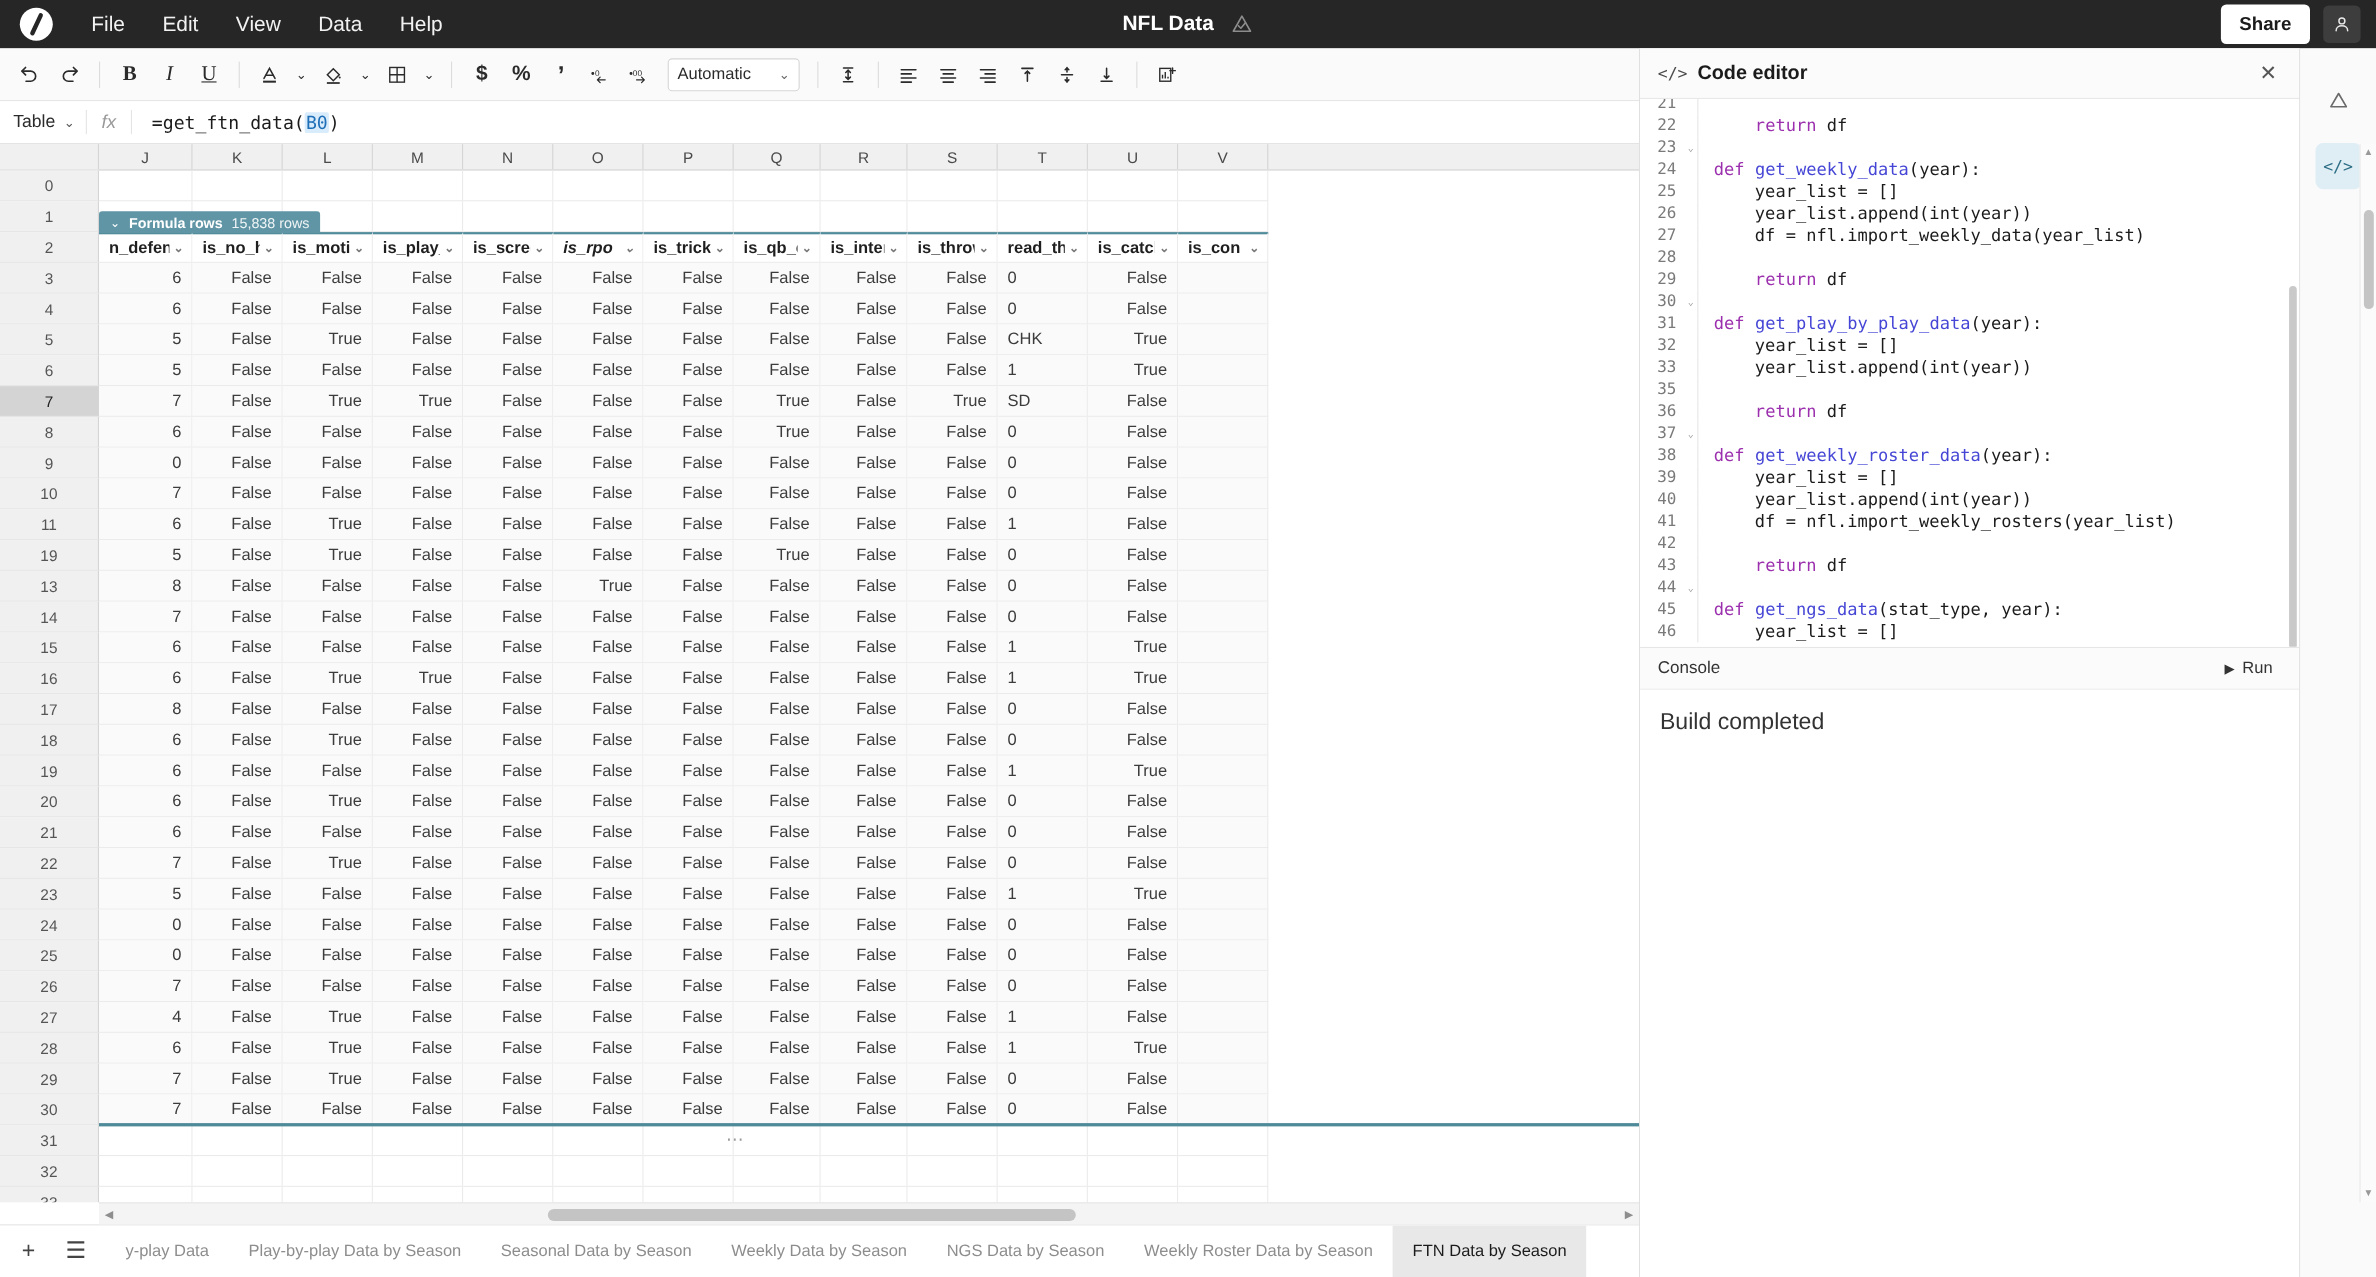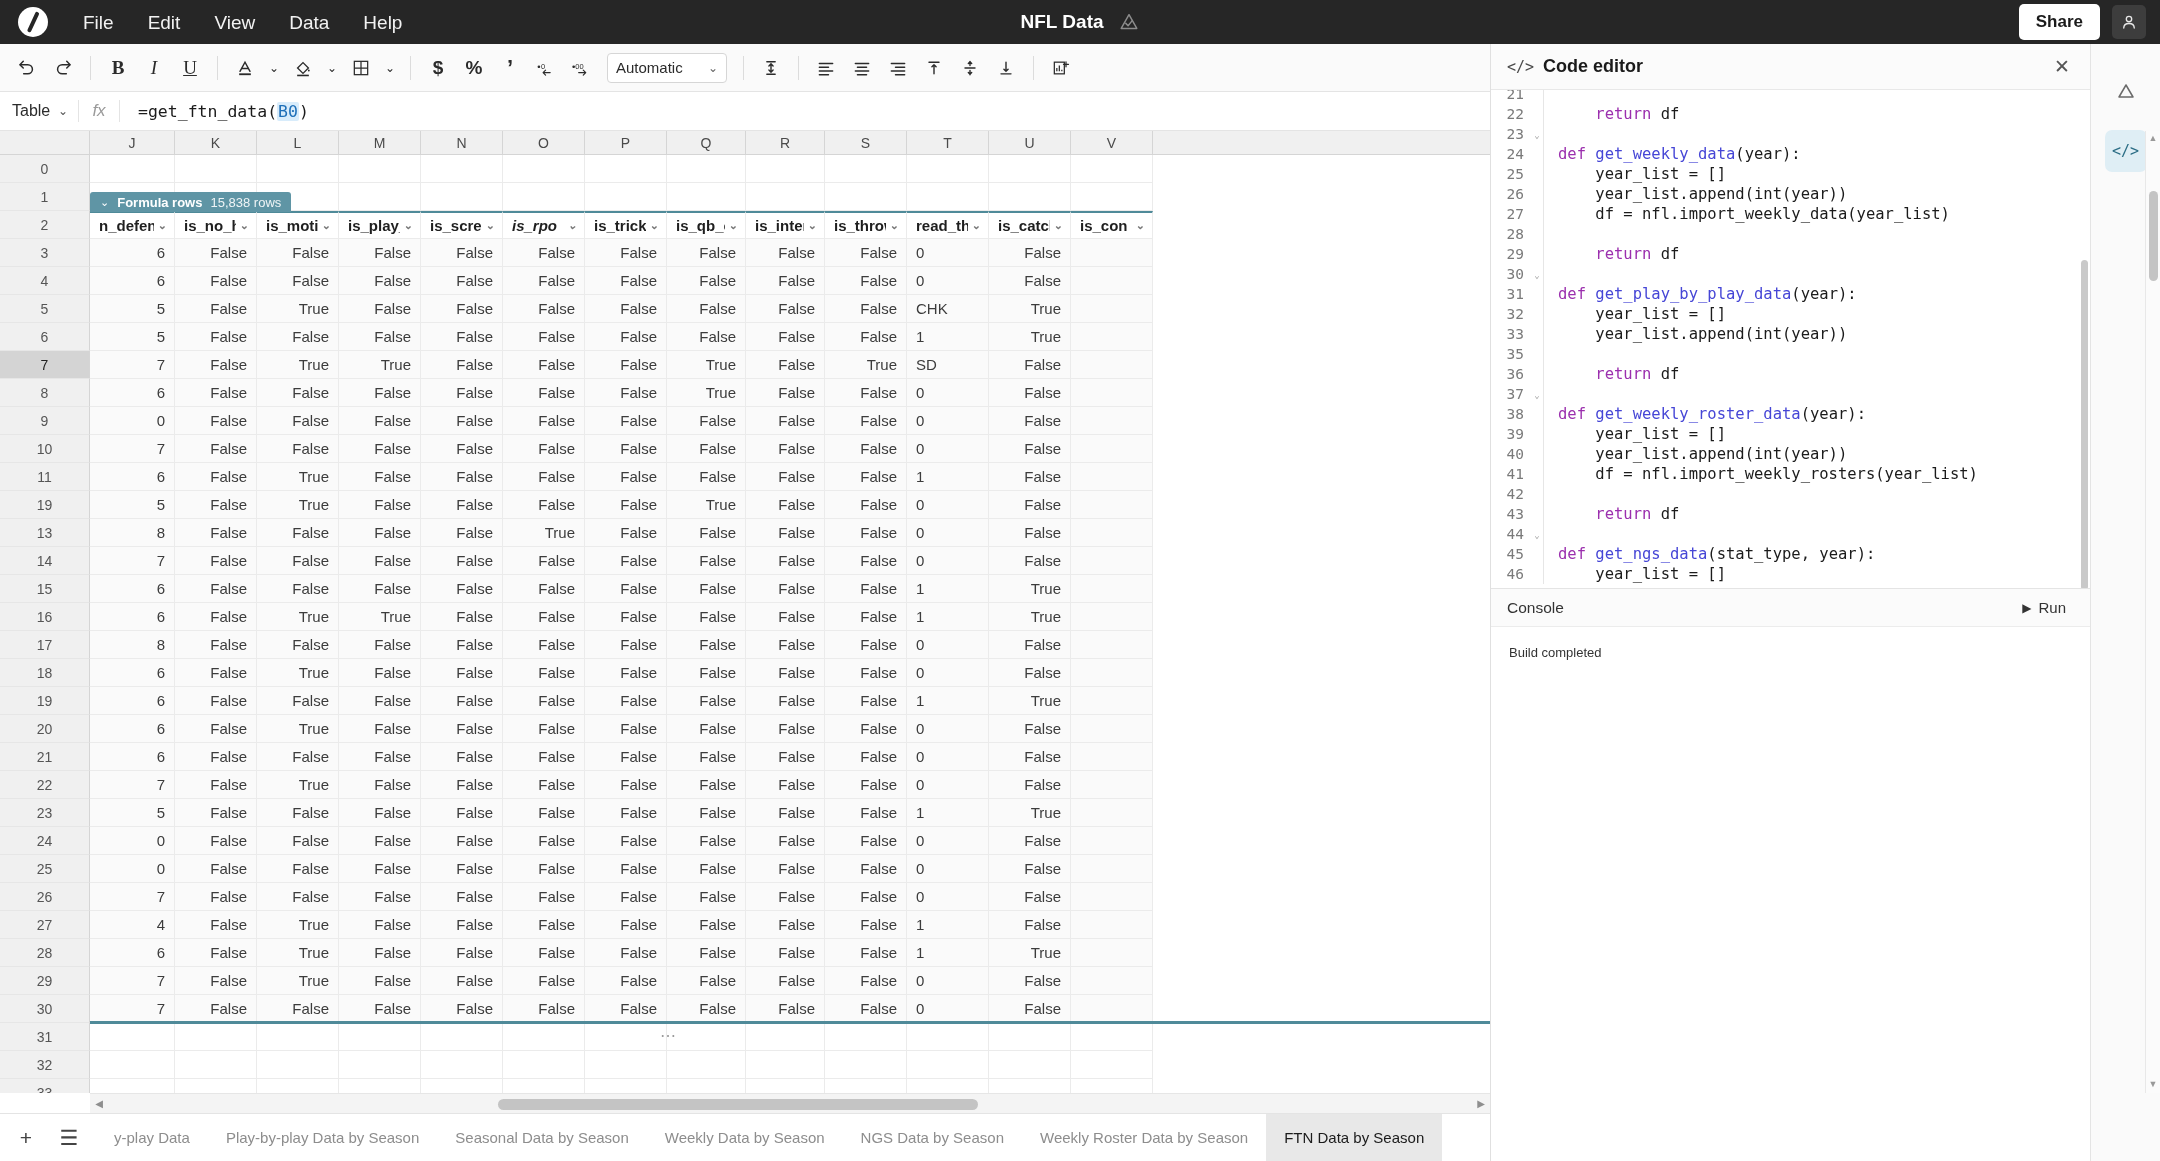--- a/index.html
+++ b/index.html
@@ -250,21 +250,21 @@
     height: 38px; border-top: 1px solid #e4e4e4; background: #fbfbfb;
     display: flex; align-items: center; padding: 0 16px; flex: 0 0 auto;
   }
   .console-head .clabel { font-size: 15.5px; color: #333; flex: 1; }
   .run-btn {
     display: flex; align-items: center; gap: 7px; font-size: 15px;
     color: #333; cursor: pointer; padding: 4px 8px; border-radius: 4px;
   }
   .console-body {
     flex: 1; background: #ffffff; border-top: 1px solid #ececec;
-    padding: 18px 18px; font-size: 13px; color: #333;
+    padding: 18px 18px; font-size: 21px; color: #333;
   }
 
   
   .rail {
     position: absolute; right: 0; top: 44px; width: 70px; height: 1117px;
     background: #fafafa; border-left: 1px solid #e4e4e4;
     display: flex; flex-direction: column; align-items: center; padding-top: 26px; gap: 18px;
   }
   .rail-btn {
     width: 42px; height: 42px; display: flex; align-items: center; justify-content: center;

